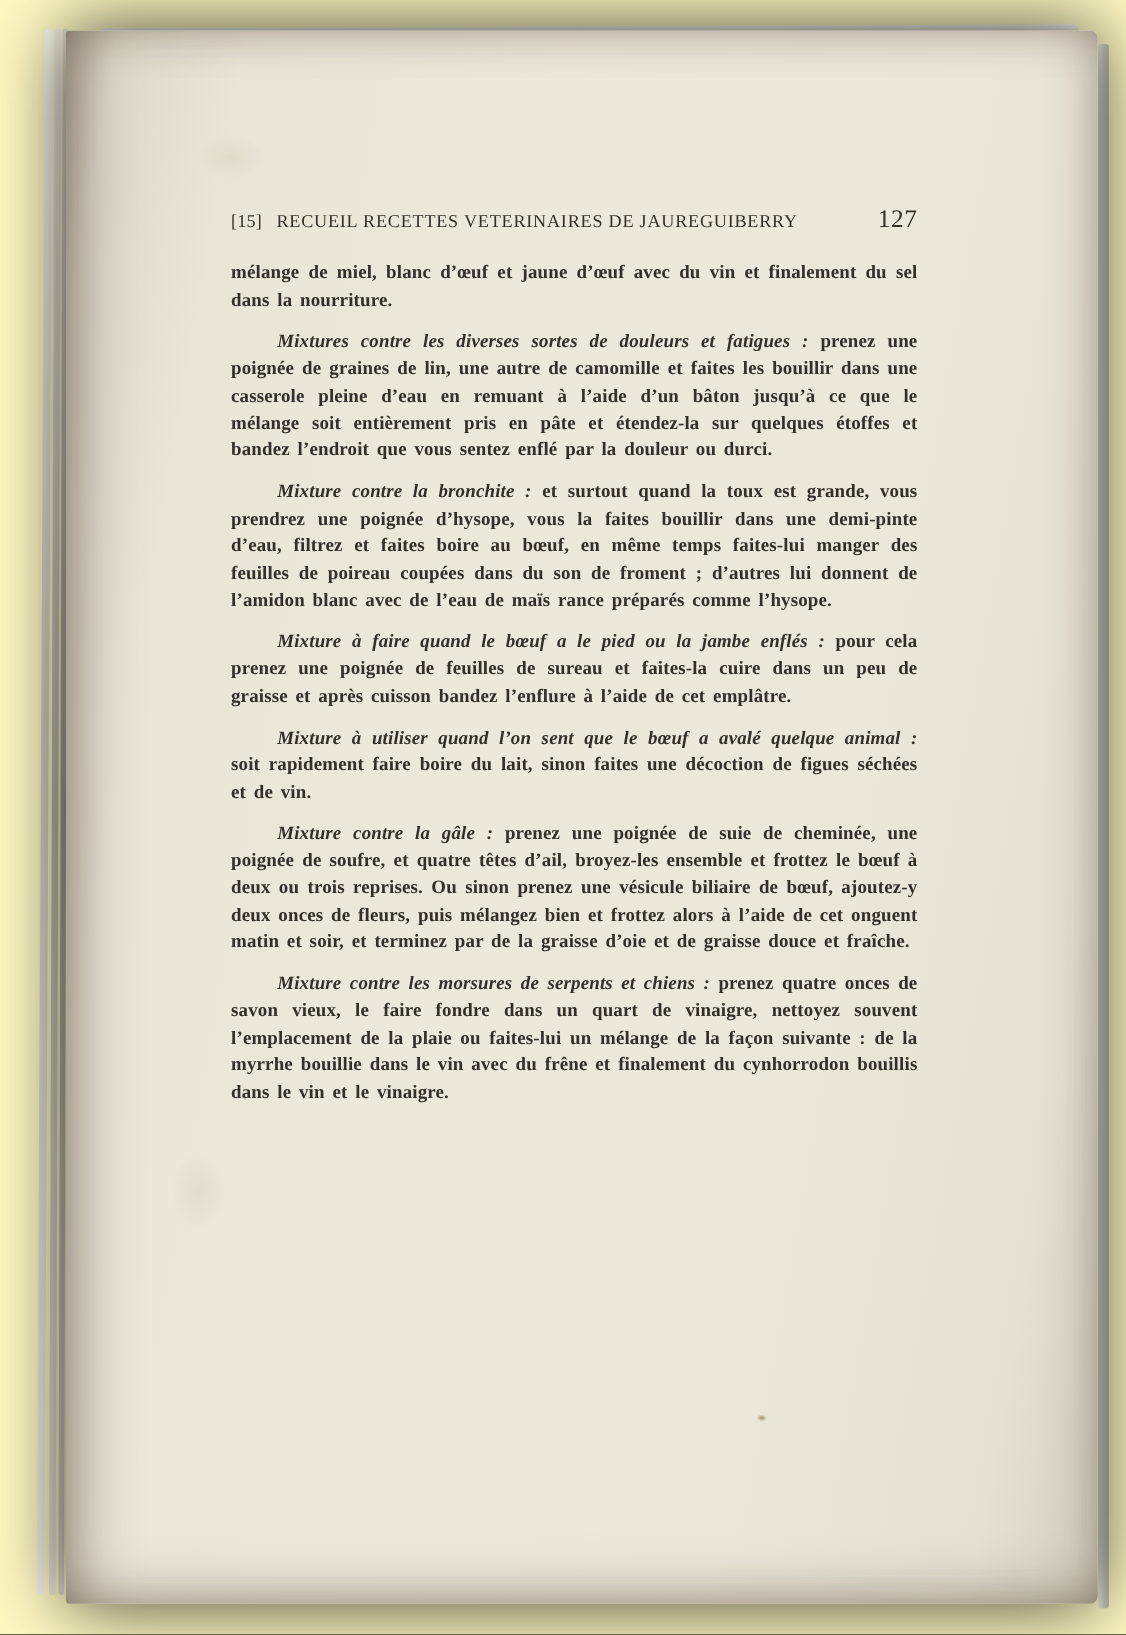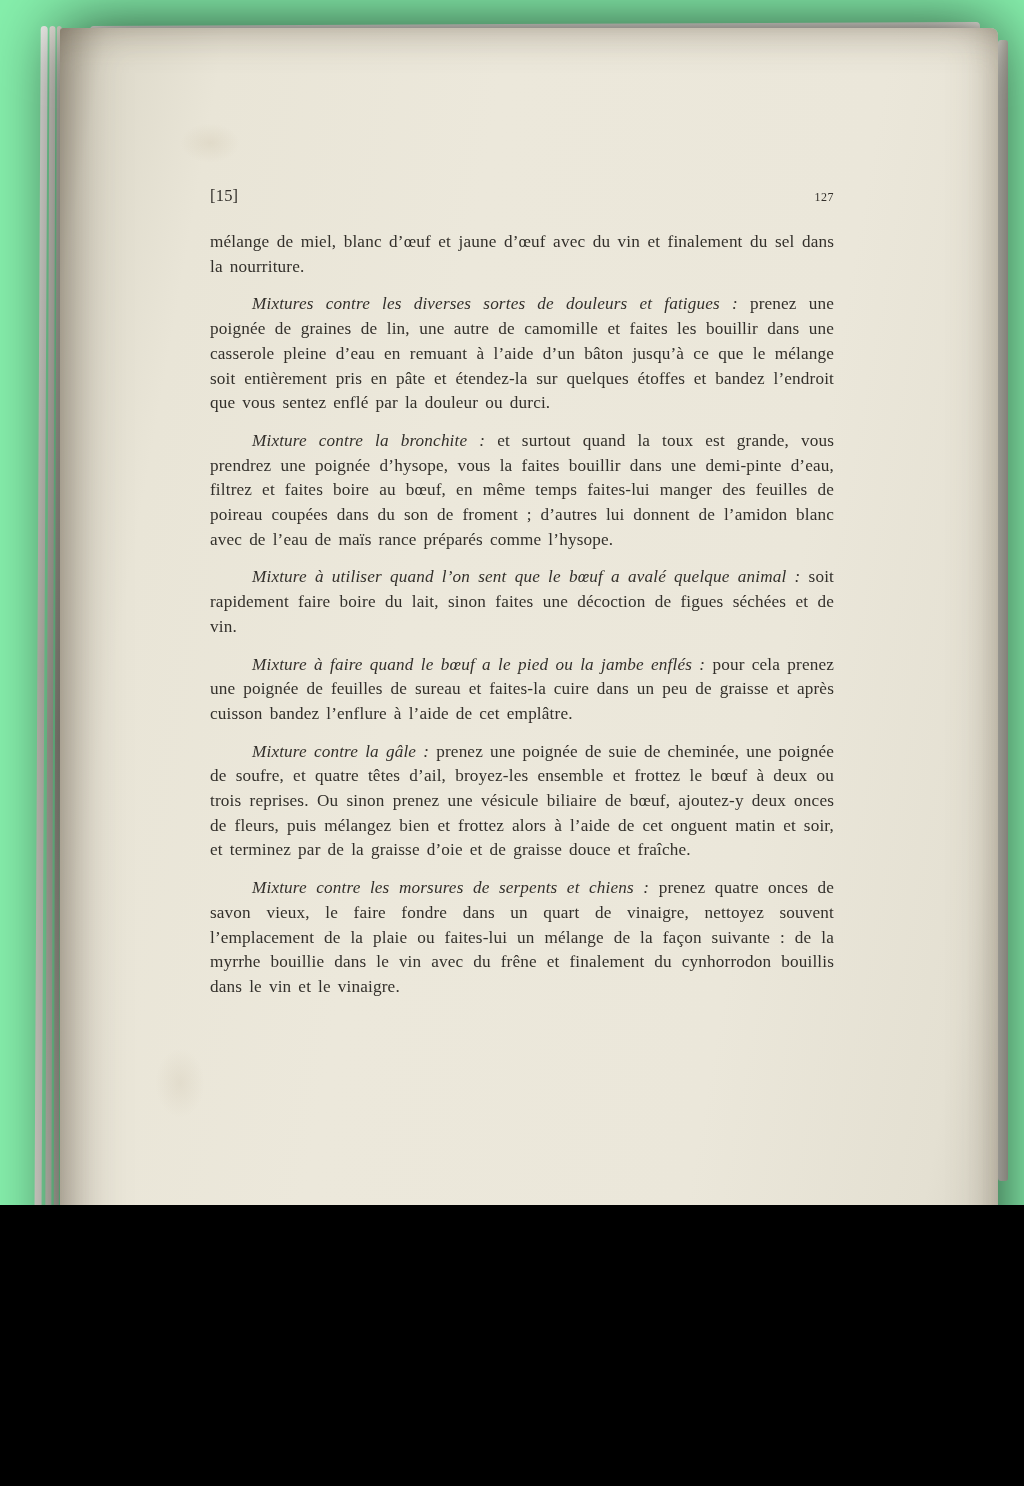--- a/index.html
+++ b/index.html
@@ -3,22 +3,22 @@
 <meta charset="utf-8">
 <style>
   html, body {
     margin: 0;
     padding: 0;
     background: #000;
   }
   .scene {
     position: relative;
     width: 1024px;
-    height: 1205px;
-    background: #86efac;
+    height: 1486px;
+    background: #fef9c3;
     overflow: hidden;
     font-family: "Liberation Serif", "DejaVu Serif", serif;
   }
   
   .underpage-top {
     position: absolute;
     left: 90px;
     top: 24px;
     width: 890px;
     height: 10px;
@@ -97,29 +97,30 @@
     color: #33302b;
   }
   .running-header {
     display: flex;
     align-items: baseline;
     font-size: 16.5px;
     letter-spacing: 0.7px;
     white-space: nowrap;
   }
   .running-header .bracket-num { margin-right: 13px; letter-spacing: 0.2px; }
-  .running-header .page-number { margin-left: auto; font-size: 12px; letter-spacing: 0.5px; }
+  .running-header .page-number { margin-left: auto; font-size: 23px; letter-spacing: 0.5px; }
   .page-body { margin-top: 24px; }
   .para {
     margin: 0;
     text-align: justify;
     font-size: 17.2px;
     line-height: 24.7px;
     word-spacing: 2.6px;
     letter-spacing: 0.15px;
+    font-weight: bold;
   }
   .para + .para { margin-top: 13px; }
   .para.indent { text-indent: 42px; }
   .lead-italic { font-style: italic; }
 </style>
 </head>
 <body>
 
 <div class="scene">
   <div class="underpage-top"></div>
@@ -130,25 +131,26 @@
 
   <div class="page">
     <div class="stain stain-1"></div>
     <div class="stain stain-2"></div>
     <div class="speck"></div>
   </div>
 
   <div class="content">
     <div class="running-header">
       <span class="bracket-num">[15]</span>
+      <span class="header-title">RECUEIL RECETTES VETERINAIRES DE JAUREGUIBERRY</span>
       <span class="page-number">127</span>
     </div>
     <div class="page-body">
         <p class="para"><span class="lead-italic"></span><span>mélange de miel, blanc d’œuf et jaune d’œuf avec du vin et finalement du sel dans la nourriture.</span></p>
         <p class="para indent"><span class="lead-italic">Mixtures contre les diverses sortes de douleurs et fatigues : </span><span>prenez une poignée de graines de lin, une autre de camomille et faites les bouillir dans une casserole pleine d’eau en remuant à l’aide d’un bâton jusqu’à ce que le mélange soit entièrement pris en pâte et étendez-la sur quelques étoffes et bandez l’endroit que vous sentez enflé par la douleur ou durci.</span></p>
         <p class="para indent"><span class="lead-italic">Mixture contre la bronchite : </span><span>et surtout quand la toux est grande, vous prendrez une poignée d’hysope, vous la faites bouillir dans une demi-pinte d’eau, filtrez et faites boire au bœuf, en même temps faites-lui manger des feuilles de poireau coupées dans du son de froment ; d’autres lui donnent de l’amidon blanc avec de l’eau de maïs rance préparés comme l’hysope.</span></p>
+        <p class="para indent"><span class="lead-italic">Mixture à faire quand le bœuf a le pied ou la jambe enflés : </span><span>pour cela prenez une poignée de feuilles de sureau et faites-la cuire dans un peu de graisse et après cuisson bandez l’enflure à l’aide de cet emplâtre.</span></p>
         <p class="para indent"><span class="lead-italic">Mixture à utiliser quand l’on sent que le bœuf a avalé quelque animal : </span><span>soit rapidement faire boire du lait, sinon faites une décoction de figues séchées et de vin.</span></p>
-        <p class="para indent"><span class="lead-italic">Mixture à faire quand le bœuf a le pied ou la jambe enflés : </span><span>pour cela prenez une poignée de feuilles de sureau et faites-la cuire dans un peu de graisse et après cuisson bandez l’enflure à l’aide de cet emplâtre.</span></p>
         <p class="para indent"><span class="lead-italic">Mixture contre la gâle : </span><span>prenez une poignée de suie de cheminée, une poignée de soufre, et quatre têtes d’ail, broyez-les ensemble et frottez le bœuf à deux ou trois reprises. Ou sinon prenez une vésicule biliaire de bœuf, ajoutez-y deux onces de fleurs, puis mélangez bien et frottez alors à l’aide de cet onguent matin et soir, et terminez par de la graisse d’oie et de graisse douce et fraîche.</span></p>
         <p class="para indent"><span class="lead-italic">Mixture contre les morsures de serpents et chiens : </span><span>prenez quatre onces de savon vieux, le faire fondre dans un quart de vinaigre, nettoyez souvent l’emplacement de la plaie ou faites-lui un mélange de la façon suivante : de la myrrhe bouillie dans le vin avec du frêne et finalement du cynhorrodon bouillis dans le vin et le vinaigre.</span></p>
       </div>
   </div>
 </div>
 
 </body></html>

